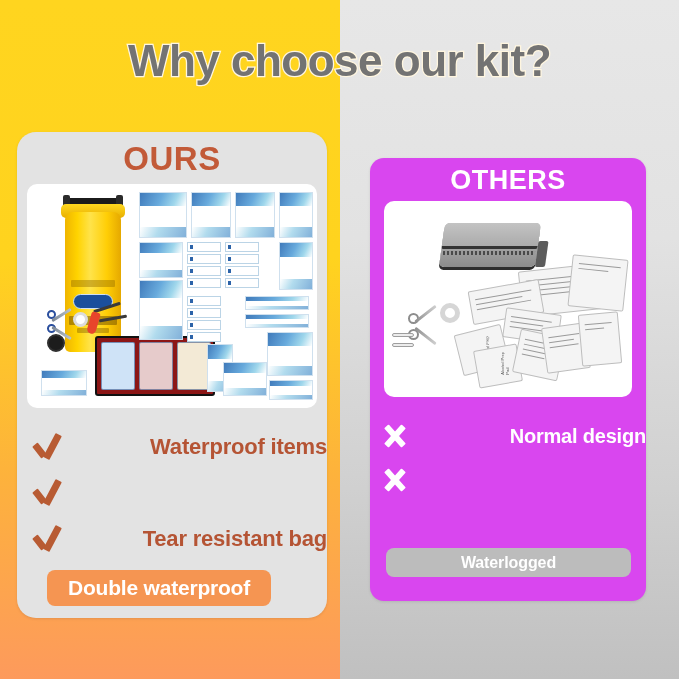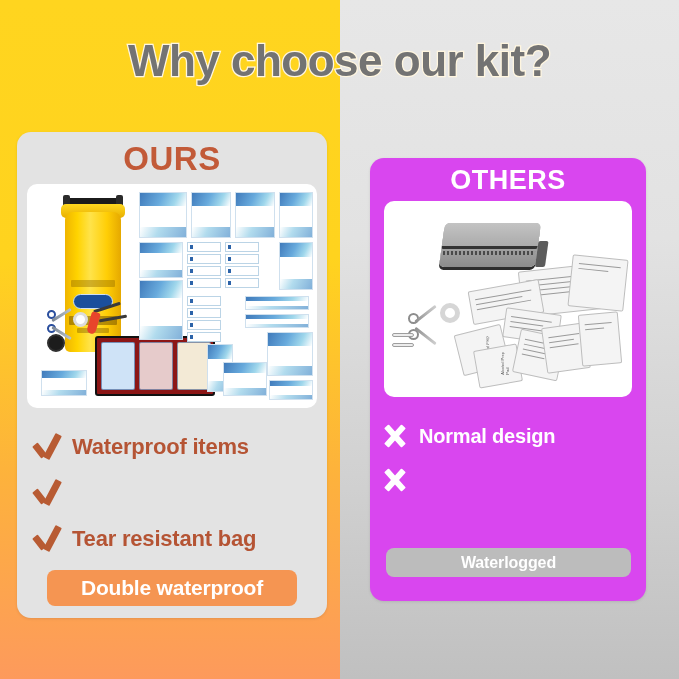--- a/index.html
+++ b/index.html
@@ -54,20 +54,21 @@
     border-radius: 14px;
   }
 
   .card-ours {
     left: 17px;
     top: 132px;
     width: 310px;
     height: 486px;
     background: #E3E3E3;
     box-shadow: 0 1px 3px rgba(0,0,0,0.10);
+    border-radius: 19px;
   }
 
   .card-others {
     left: 370px;
     top: 158px;
     width: 276px;
     height: 443px;
     background: #d946ef;
     box-shadow: 0 1px 3px rgba(0,0,0,0.10);
   }
@@ -341,20 +342,21 @@
   }
 
   
   .features {
     position: absolute;
     left: 0; right: 0;
   }
   .feat {
     display: flex;
     align-items: center;
+    justify-content: space-between;
   }
 
   .ours-features { top: 292px; padding-left: 16px; }
   .ours-features .feat { height: 46px; }
   .ours-features .feat-label {
     font-size: 22px;
     font-weight: bold;
     color: #B55434;
     margin-left: 9px;
     letter-spacing: -0.2px;
@@ -416,21 +418,21 @@
   .pill {
     position: absolute;
     text-align: center;
     font-weight: bold;
     color: #FFFFFF;
     border-radius: 8px;
   }
   .pill-ours {
     left: 30px;
     top: 438px;
-    width: 250px;
+    width: 224px;
     height: 36px;
     line-height: 36px;
     font-size: 21px;
     background: #F59552;
     letter-spacing: -0.2px;
   }
   .pill-others {
     left: 16px;
     top: 390px;
     width: 245px;

